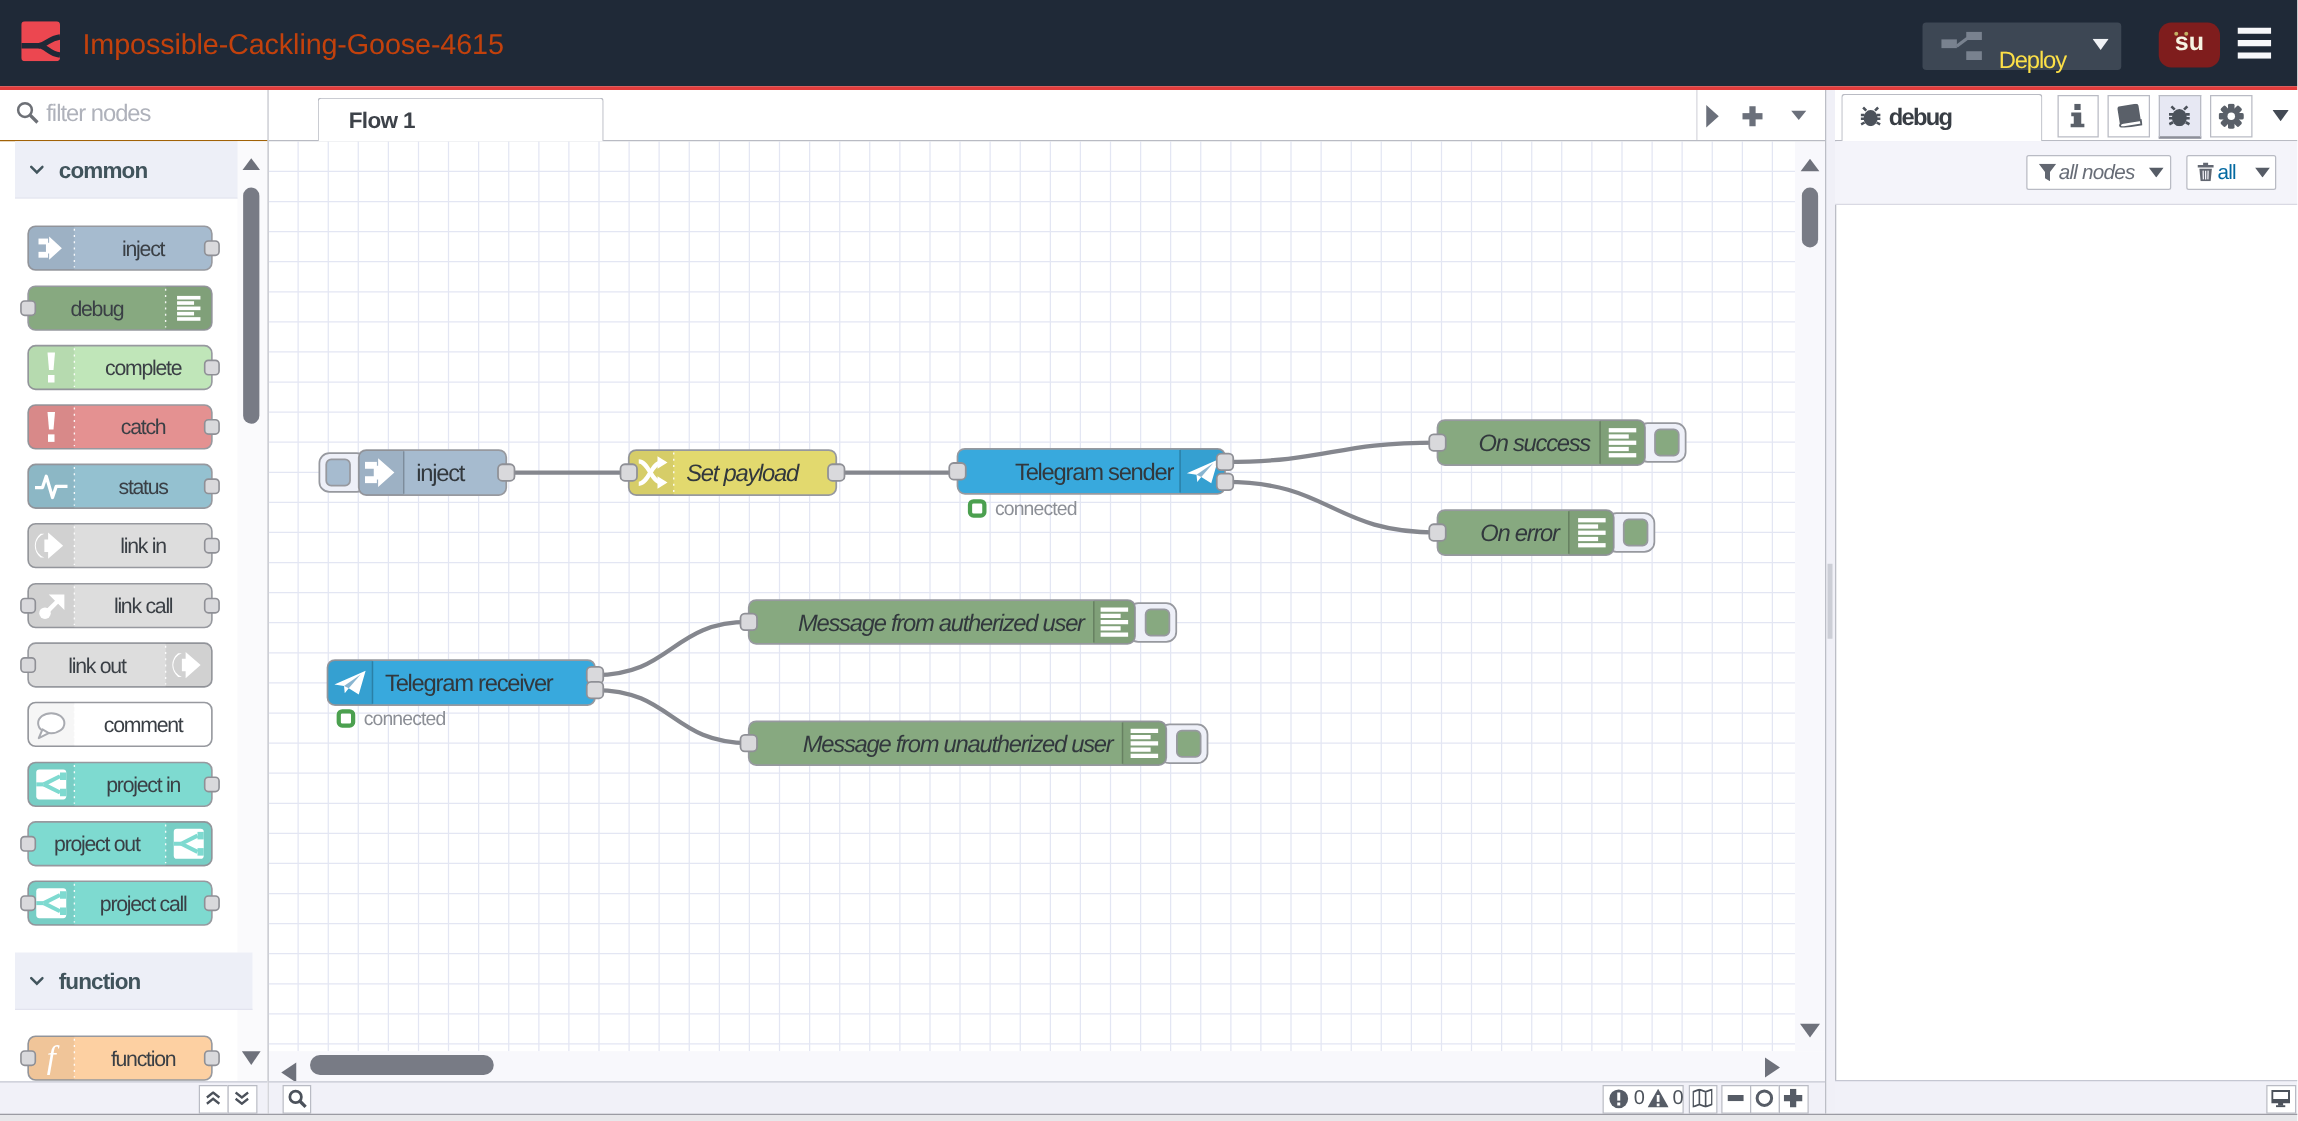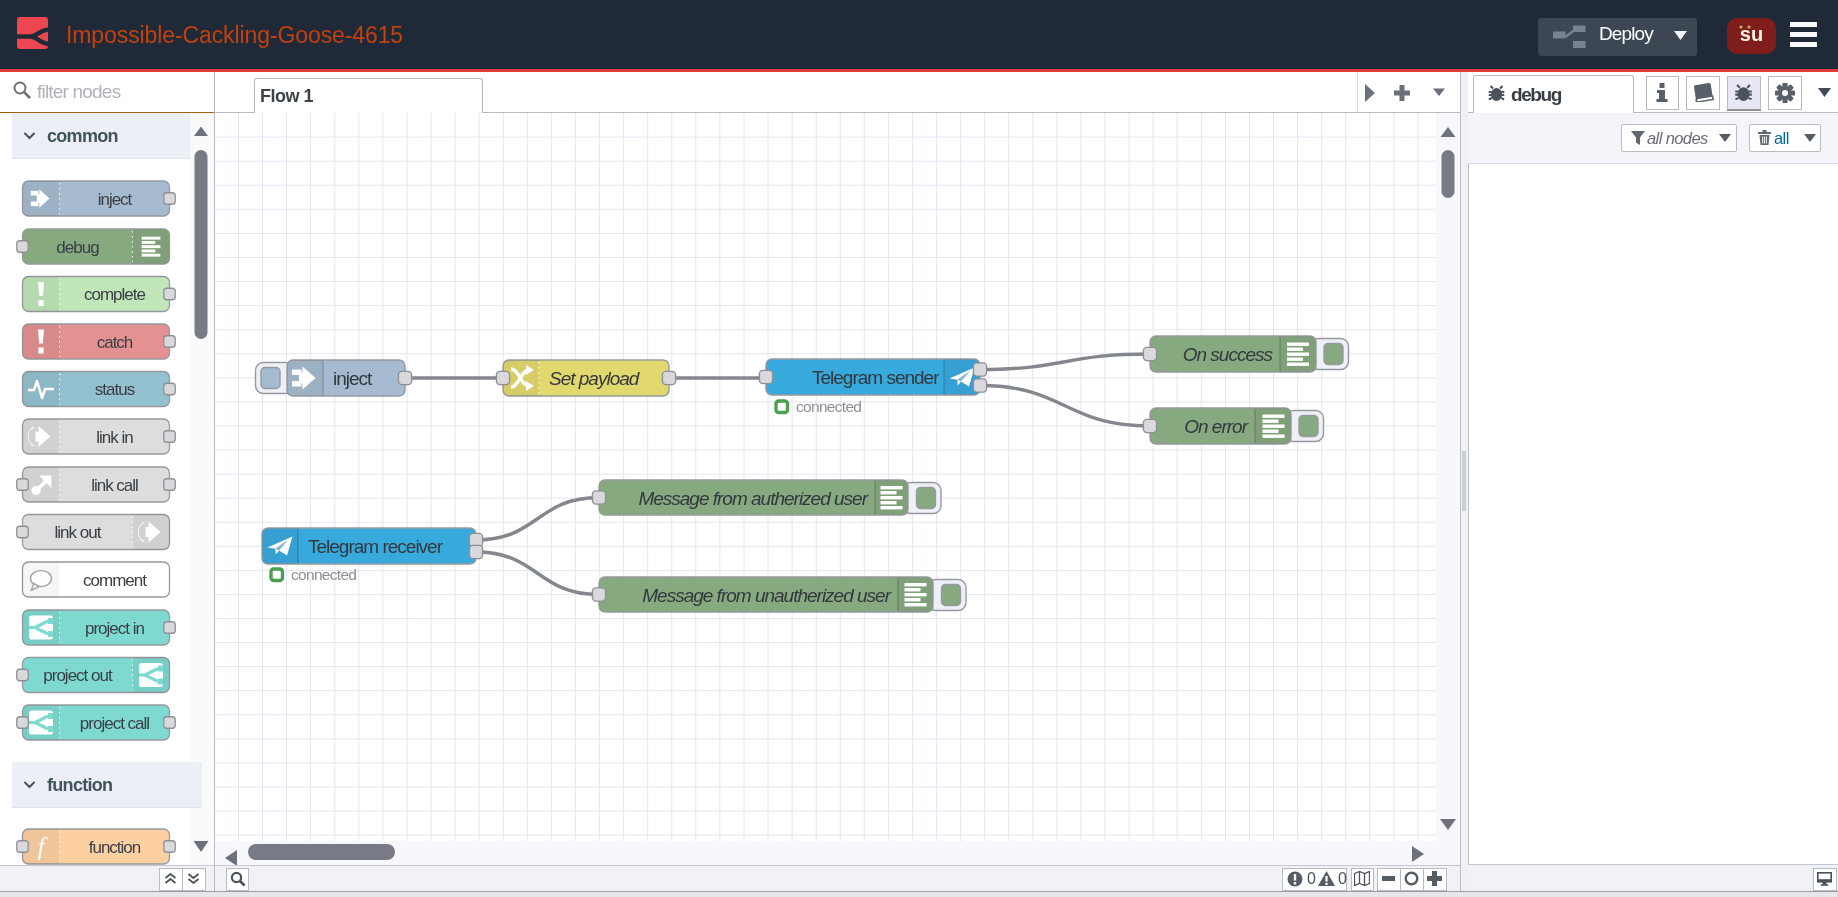--- a/index.html
+++ b/index.html
@@ -3,36 +3,36 @@
 <meta charset="utf-8">
 <style>
   html,body{margin:0;padding:0;}
   body{width:1838px;height:897px;overflow:hidden;position:relative;background:#ffffff;
        font-family:"Liberation Sans",sans-serif;}
   .abs{position:absolute;}
   #header{left:0;top:0;width:1838px;height:69px;background:#1f2937;}
   #redline{left:0;top:69px;width:1838px;height:3px;background:#e23c3c;}
   #title{left:66px;top:22px;font-size:23px;color:#c2410c;letter-spacing:-0.1px;}
   #deploy{left:1538px;top:18px;width:159px;height:38px;background:#3d4754;border-radius:3px;}
-  #deploy .dtxt{position:absolute;left:61px;top:5px;font-size:19px;color:#ffffff;letter-spacing:-0.9px;}
+  #deploy .dtxt{position:absolute;left:61px;top:20px;font-size:19px;color:#fde047;letter-spacing:-0.9px;}
   #avatar{left:1727px;top:18px;width:49px;height:36px;background:#7f1d1d;border-radius:10px;
           color:#f7f3e2;font-weight:bold;font-size:20px;text-align:center;line-height:33px;}
   
   #search{left:0;top:72px;width:214px;height:40px;background:#fff;border-bottom:1px solid #a16207;}
   #search span{position:absolute;left:37px;top:9px;font-size:19px;color:#afb2bb;letter-spacing:-0.8px;}
   .cathdr{left:12px;width:190px;height:45px;background:#edeff7;border-bottom:1px solid #e2e3ee;}
   .cathdr span{position:absolute;left:35px;top:13px;font-size:18px;font-weight:bold;color:#41545c;letter-spacing:-0.7px;}
   #palettebg{left:0;top:159px;width:190px;height:706px;background:#fff;}
   #palgutter{left:190px;top:113px;width:24px;height:752px;background:#fafafc;}
   #palborder{left:214px;top:72px;width:1px;height:819px;background:#b9bbc3;}
   #palfooter{left:0;top:865px;width:214px;height:26px;background:#f1f1f8;border-top:1px solid #c5c7d2;}
   
   #tabbar{left:215px;top:72px;width:1245px;height:40px;background:#fff;border-bottom:1px solid #b9bbc3;}
   #flowtab{left:254px;top:78px;width:227px;height:34px;background:#fff;border:1px solid #b9bbc3;border-bottom:none;border-radius:3px 3px 0 0;}
-  #flowtab span{position:absolute;left:5px;top:7px;font-size:18px;font-weight:bold;color:#3d4249;letter-spacing:-0.5px;}
+  #flowtab span{position:absolute;left:24px;top:7px;font-size:18px;font-weight:bold;color:#3d4249;letter-spacing:-0.5px;}
   #tabsep{left:1357px;top:72px;width:1px;height:40px;background:#d7d7de;}
   #canvasfooter{left:215px;top:865px;width:1245px;height:26px;background:#f1f1f8;border-top:1px solid #c5c7d2;}
   
   #splitter{left:1460px;top:72px;width:7px;height:819px;background:#f0f0f7;border-left:1px solid #bcbec6;border-right:1px solid #bcbec6;}
   #grip{left:1462px;top:451px;width:4px;height:60px;background:#ccced6;}
   
   #sbtabbar{left:1468px;top:72px;width:370px;height:40px;background:#fff;border-bottom:1px solid #b9bbc3;}
   #sbtab{left:1473px;top:75px;width:159px;height:37px;background:#fff;border:1px solid #b9bbc3;border-bottom:none;border-radius:3px 3px 0 0;}
   #sbtab span{position:absolute;left:37px;top:8px;font-size:19px;font-weight:bold;color:#383d44;letter-spacing:-1.4px;}
   .sbbtn{top:76px;width:31px;height:32px;background:#fff;border:1px solid #b9bbc4;}

